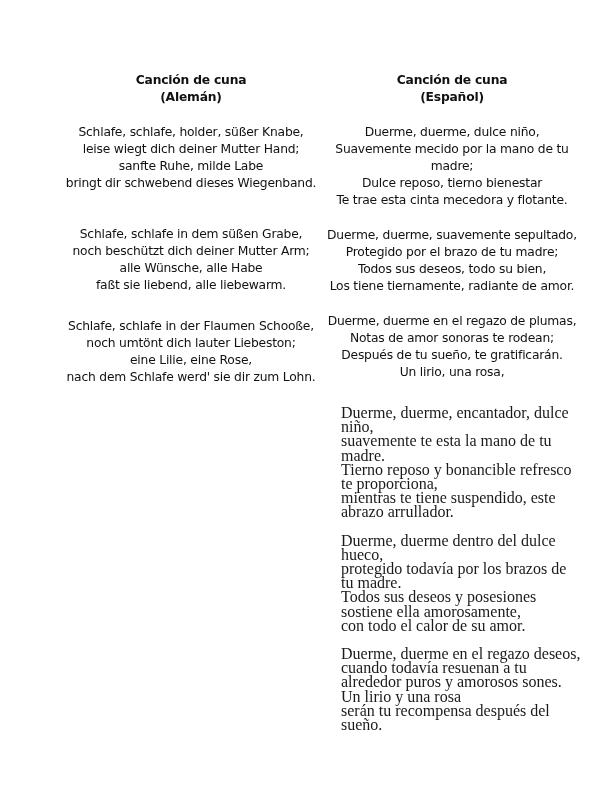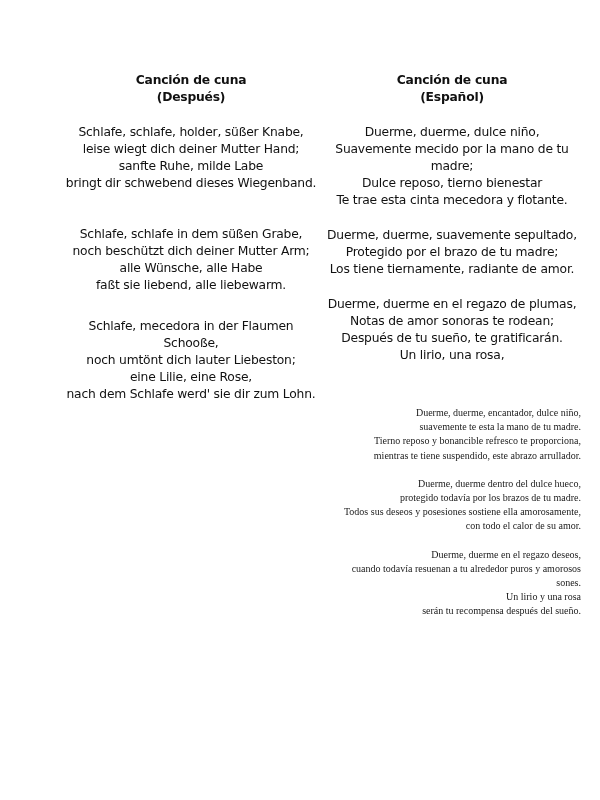--- a/index.html
+++ b/index.html
@@ -44,57 +44,57 @@
     }
     .stanza .line {
       display: block;
     }
     .serif-block {
       position: absolute;
       left: 341px;
       width: 240px;
       top: 406px;
       font-family: "Liberation Serif", "DejaVu Serif", serif;
-      font-size: 10px;
+      font-size: 16px;
       line-height: 14.2px;
-      text-align: right;
+      text-align: left;
       color: #1a1a1a;
     }
     .serif-stanza {
       margin: 0 0 14px 0;
     }
     .serif-stanza .line {
       display: block;
     }
   </style>
 </head>
 <body>
 
 <div class="col col-left">
   <div class="title-block">
     <p class="title">Canción de cuna</p>
-    <p class="title">(Después)</p>
+    <p class="title">(Alemán)</p>
   </div>
 
   <div class="stanza">
     <span class="line">Schlafe, schlafe, holder, süßer Knabe,</span>
     <span class="line">leise wiegt dich deiner Mutter Hand;</span>
     <span class="line">sanfte Ruhe, milde Labe</span>
     <span class="line">bringt dir schwebend dieses Wiegenband.</span>
   </div>
 
   <div class="stanza" style="margin-top:34px">
     <span class="line">Schlafe, schlafe in dem süßen Grabe,</span>
     <span class="line">noch beschützt dich deiner Mutter Arm;</span>
     <span class="line">alle Wünsche, alle Habe</span>
     <span class="line">faßt sie liebend, alle liebewarm.</span>
   </div>
 
   <div class="stanza" style="margin-top:24px">
-    <span class="line">Schlafe, mecedora in der Flaumen Schooße,</span>
+    <span class="line">Schlafe, schlafe in der Flaumen Schooße,</span>
     <span class="line">noch umtönt dich lauter Liebeston;</span>
     <span class="line">eine Lilie, eine Rose,</span>
     <span class="line">nach dem Schlafe werd' sie dir zum Lohn.</span>
   </div>
 </div>
 
 <div class="col col-right">
   <div class="title-block">
     <p class="title">Canción de cuna</p>
     <p class="title">(Español)</p>
@@ -103,20 +103,21 @@
   <div class="stanza">
     <span class="line">Duerme, duerme, dulce niño,</span>
     <span class="line" style="padding:0 4px">Suavemente mecido por la mano de tu madre;</span>
     <span class="line">Dulce reposo, tierno bienestar</span>
     <span class="line">Te trae esta cinta mecedora y flotante.</span>
   </div>
 
   <div class="stanza" style="margin-top:16px">
     <span class="line">Duerme, duerme, suavemente sepultado,</span>
     <span class="line">Protegido por el brazo de tu madre;</span>
+    <span class="line">Todos sus deseos, todo su bien,</span>
     <span class="line">Los tiene tiernamente, radiante de amor.</span>
   </div>
 
   <div class="stanza" style="">
     <span class="line">Duerme, duerme en el regazo de plumas,</span>
     <span class="line">Notas de amor sonoras te rodean;</span>
     <span class="line">Después de tu sueño, te gratificarán.</span>
     <span class="line">Un lirio, una rosa,</span>
   </div>
 </div>

